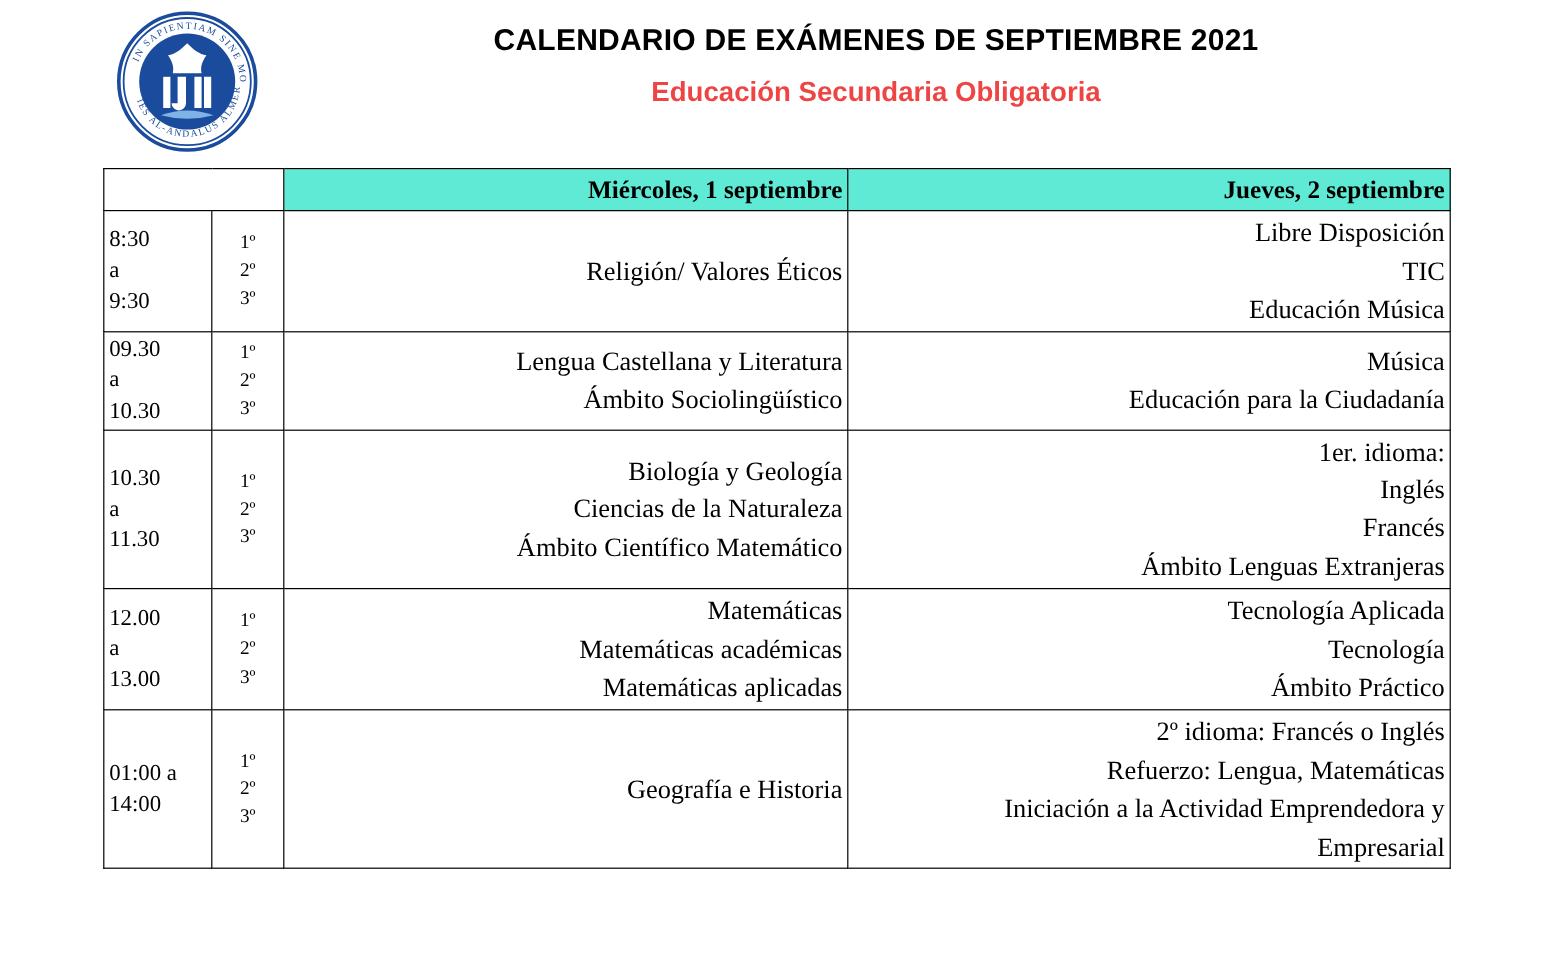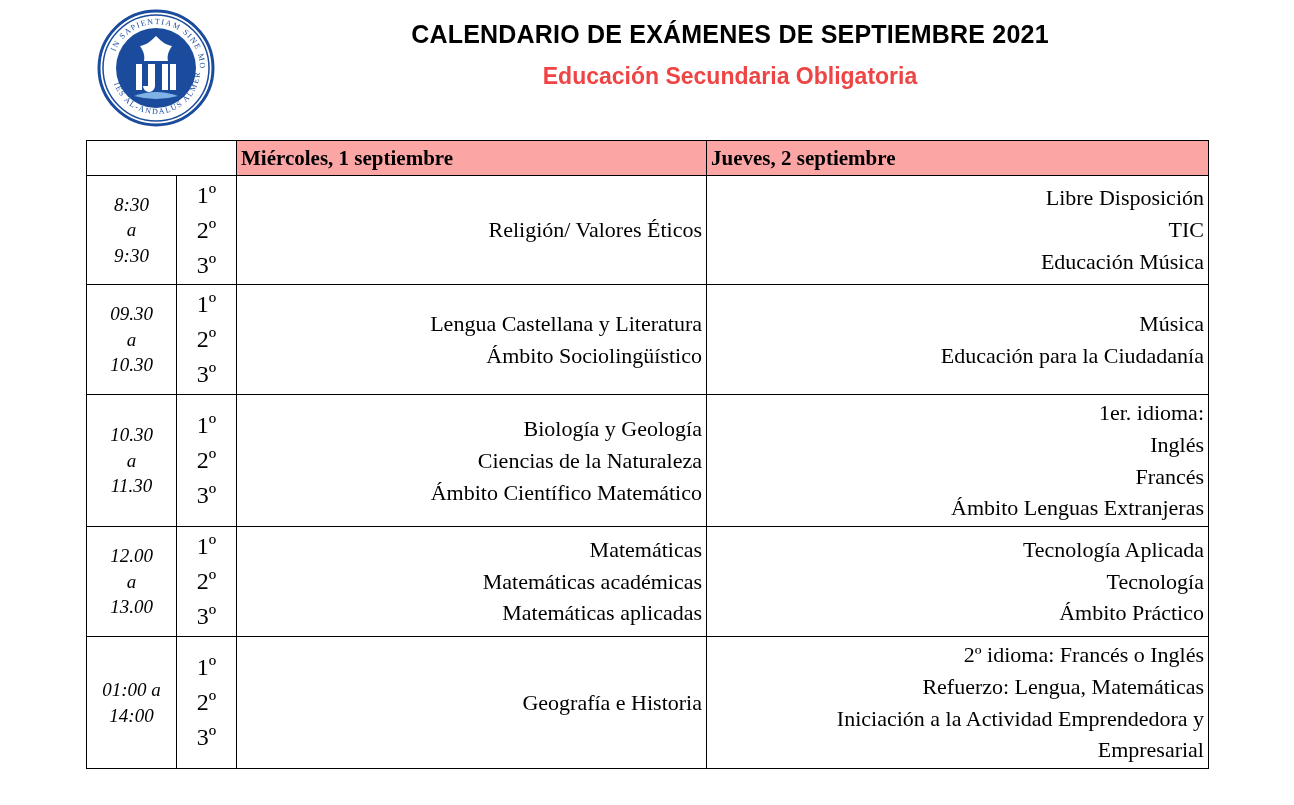--- a/index.html
+++ b/index.html
@@ -77,38 +77,37 @@
   col.c-day1  { width: 470px; }
   col.c-day2  { width: 502px; }
 
   .hdr-empty {
     border-top: 1px solid #000;
     border-left: 1px solid #000;
     border-bottom: 1px solid #000;
     background: #ffffff;
   }
   .hdr-day {
-    background: #fca5a5;
-    text-align: left;
+    background: #5eead4;
+    text-align: right;
     font-family: "Liberation Serif", serif;
     font-weight: bold;
     font-size: 21px;
     height: 30px;
     padding: 2px 0;
   }
 
   .cell-time {
-    text-align: center;
+    text-align: left;
     font-size: 19px;
     line-height: 1.35;
-    font-style: italic;
   }
   .cell-level {
     text-align: center;
-    font-size: 24px;
+    font-size: 16px;
     line-height: 1.45;
   }
   .cell-subj {
     text-align: right;
     font-size: 22px;
     line-height: 1.45;
     padding: 6px 6px;
   }
   .cell-subj .ln { display: block; }
   .cell-level .ln { display: block; }

